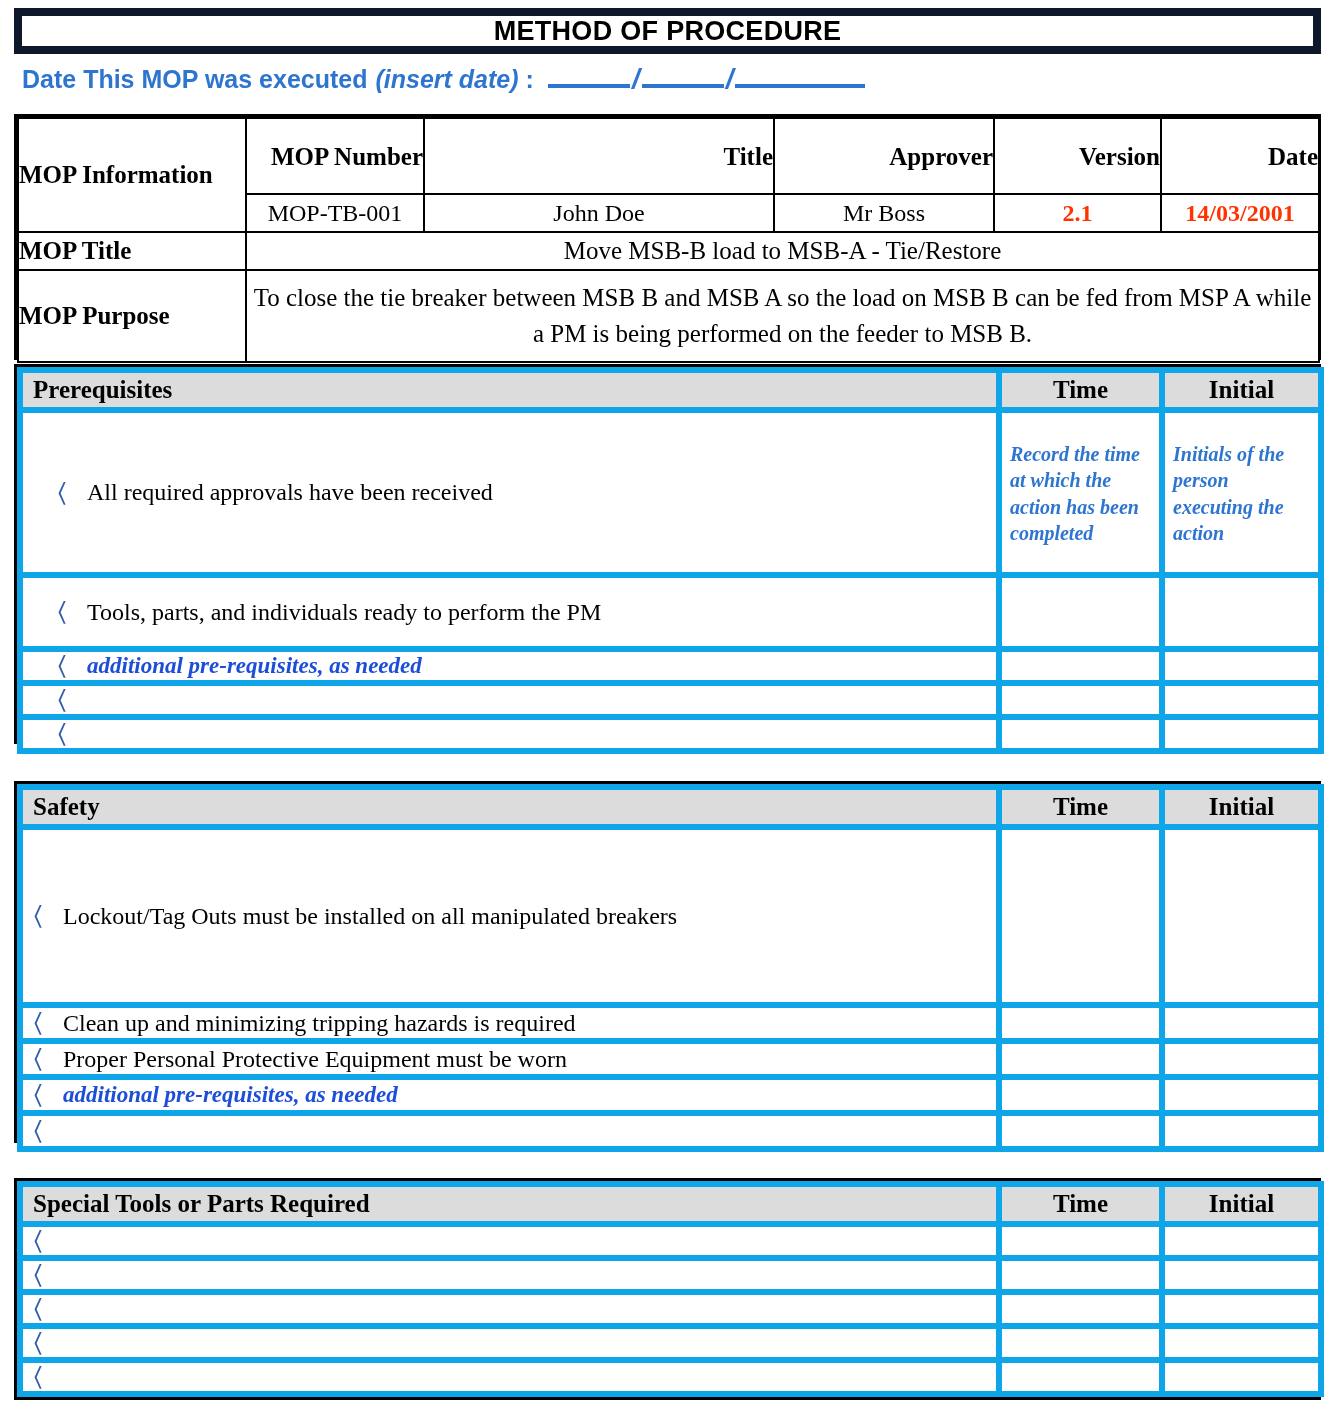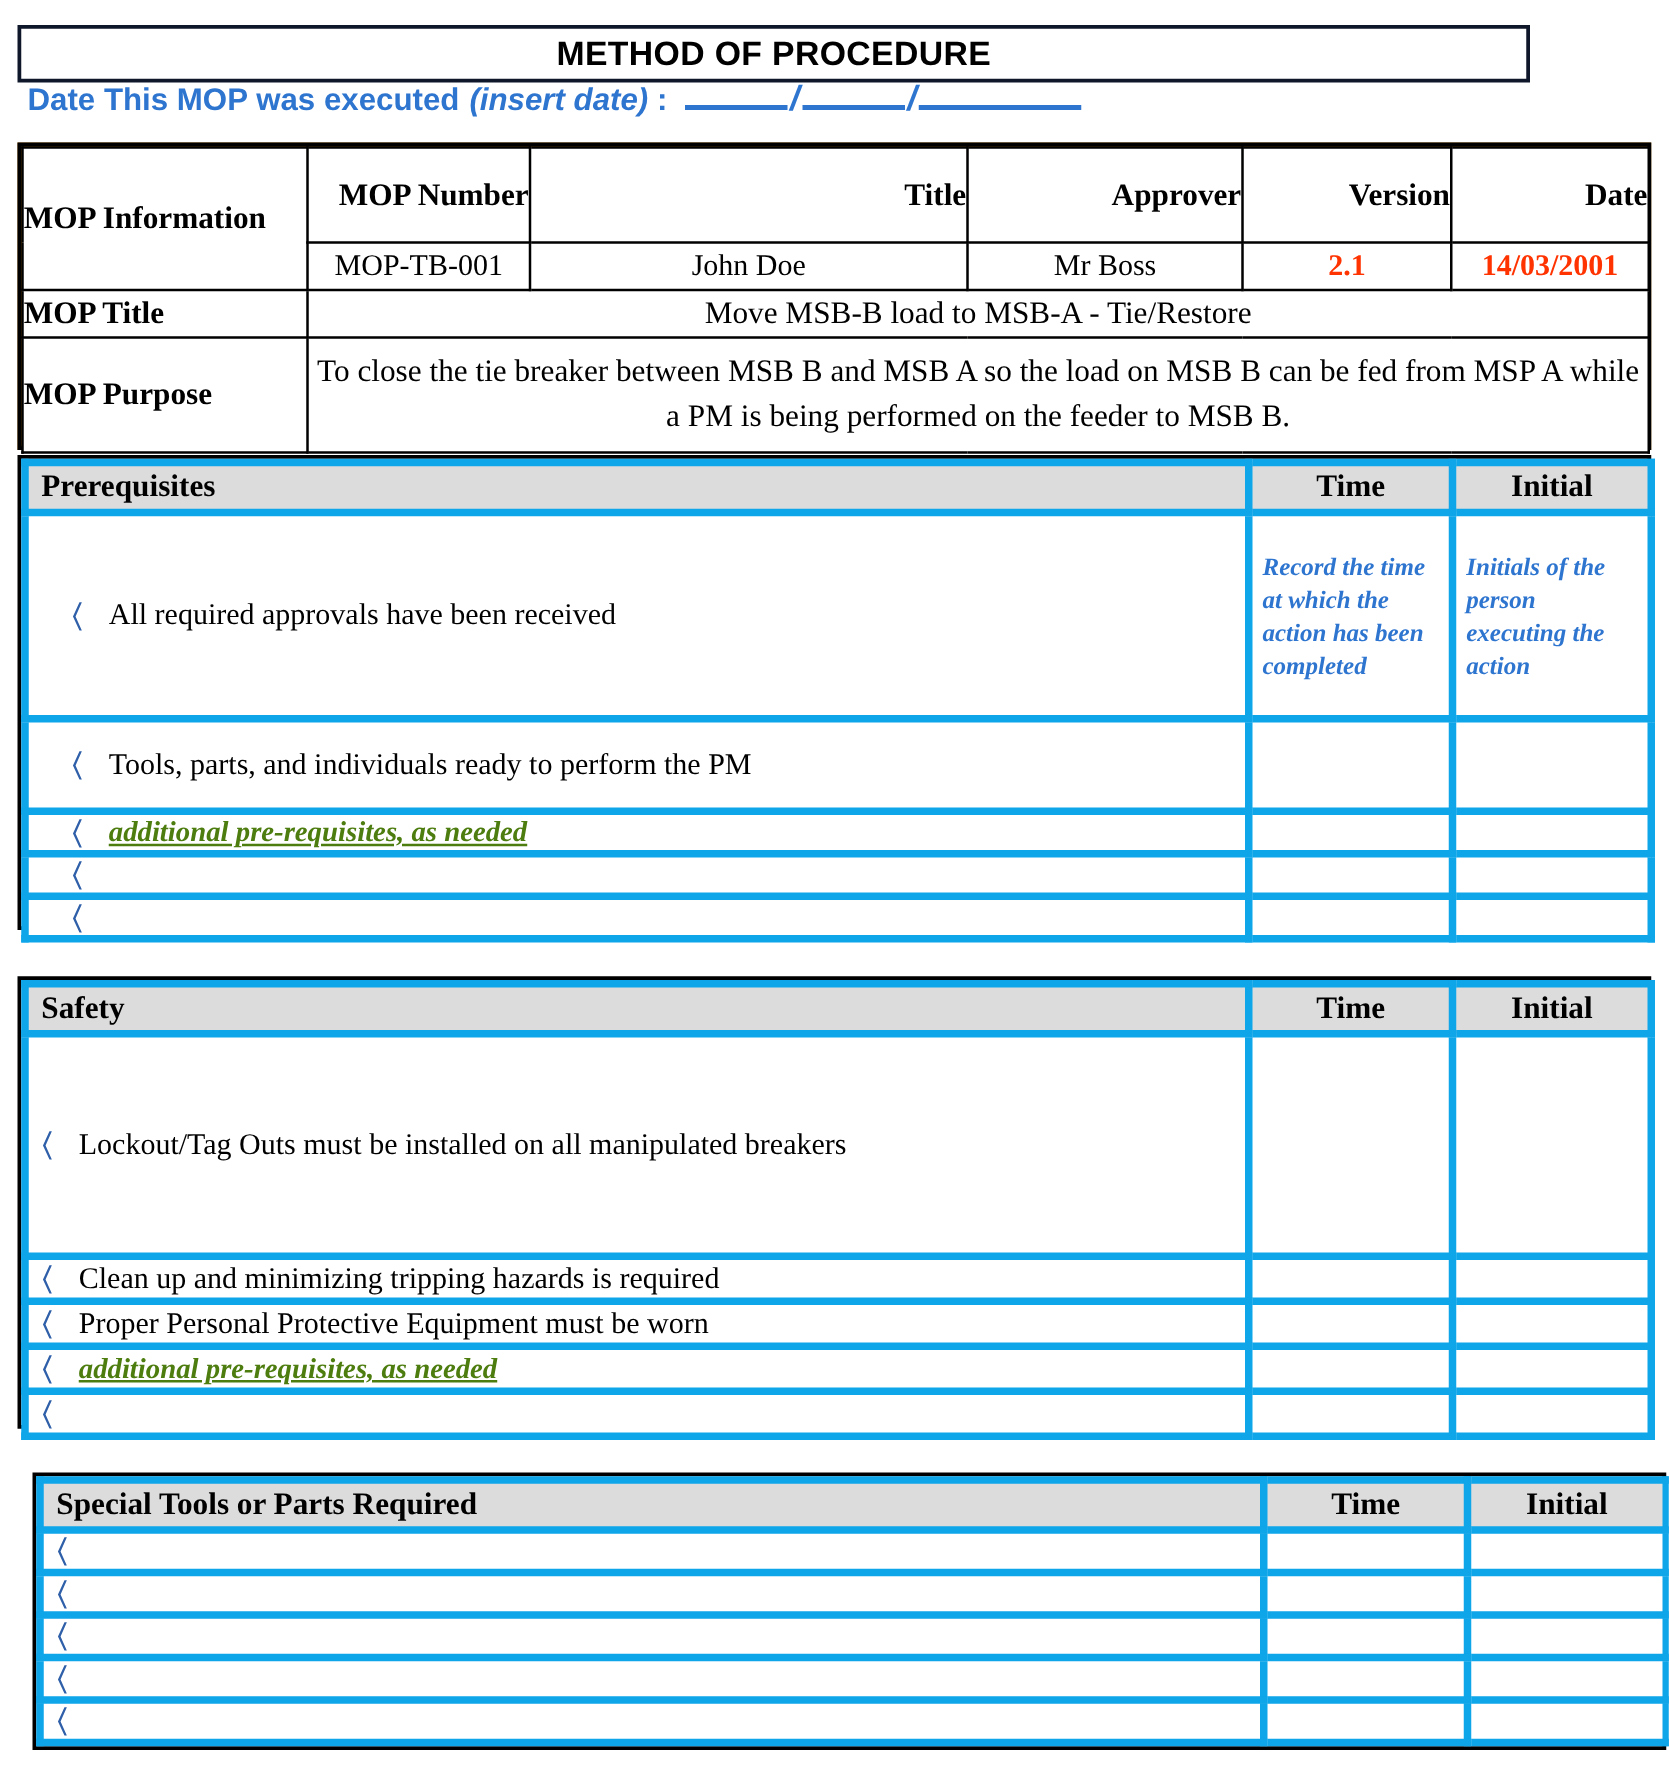--- a/index.html
+++ b/index.html
@@ -21,24 +21,24 @@
     width: 1335px;
     height: 1413px;
     padding: 0;
     box-sizing: border-box;
   }
 
   
   .title-bar {
     position: absolute;
     left: 14px;
-    top: 20px;
-    width: 1210px;
+    top: 8px;
+    width: 1307px;
     height: 46px;
-    border: 3px solid #0f172a;
+    border: 8px solid #0f172a;
     box-sizing: border-box;
     display: flex;
     align-items: center;
     justify-content: center;
     background: #fff;
   }
   .title-bar .title-text {
     font-family: "Liberation Sans", sans-serif;
     font-weight: bold;
     font-size: 27px;
@@ -190,25 +190,24 @@
     font-family: "Liberation Serif", serif;
     width: 26px;
     text-align: center;
     flex: 0 0 26px;
     line-height: 1;
   }
   .ind-wide .bullet { margin-left: 26px; }
   .ind-narrow .bullet { margin-left: 2px; }
   .item-text { margin-left: 12px; }
   .item-text.blue-italic {
-    color: #4d7c0f;
+    color: #1d4ed8;
     font-style: italic;
     font-weight: bold;
     font-size: 23px;
-    text-decoration: underline;
   }
   .note {
     color: #2E75D0;
     font-style: italic;
     font-weight: bold;
     font-size: 20px;
     line-height: 1.32;
     padding: 6px 8px 4px 8px;
     text-align: left;
   }
@@ -221,21 +220,21 @@
     width: 1307px;
     height: 380px;
   }
   #safety-section {
     left: 14px;
     top: 781px;
     width: 1307px;
     height: 362px;
   }
   #tools-section {
-    left: 26px;
+    left: 14px;
     top: 1178px;
     width: 1307px;
     height: 222px;
   }
 </style>
 </head>
 <body>
 
 <div class="page">
 

